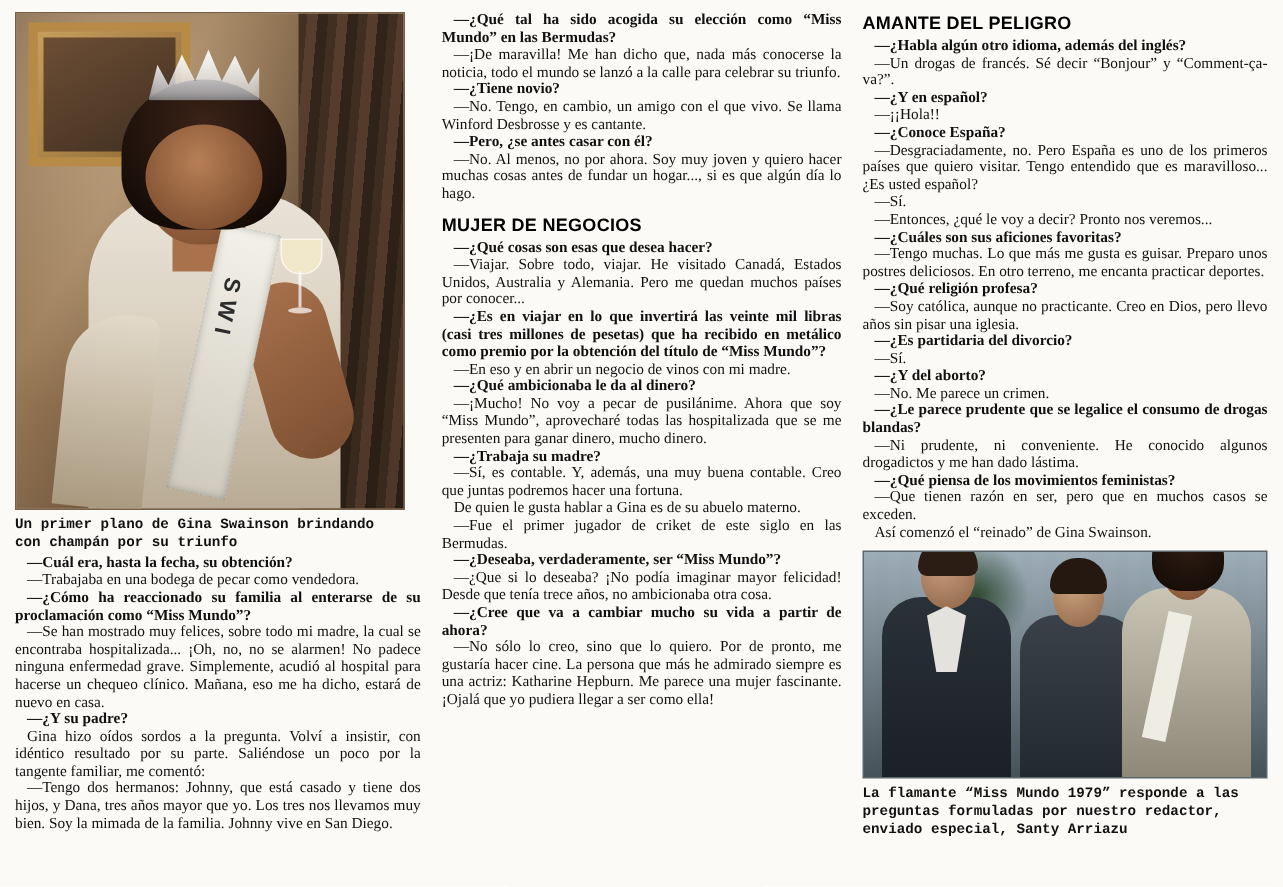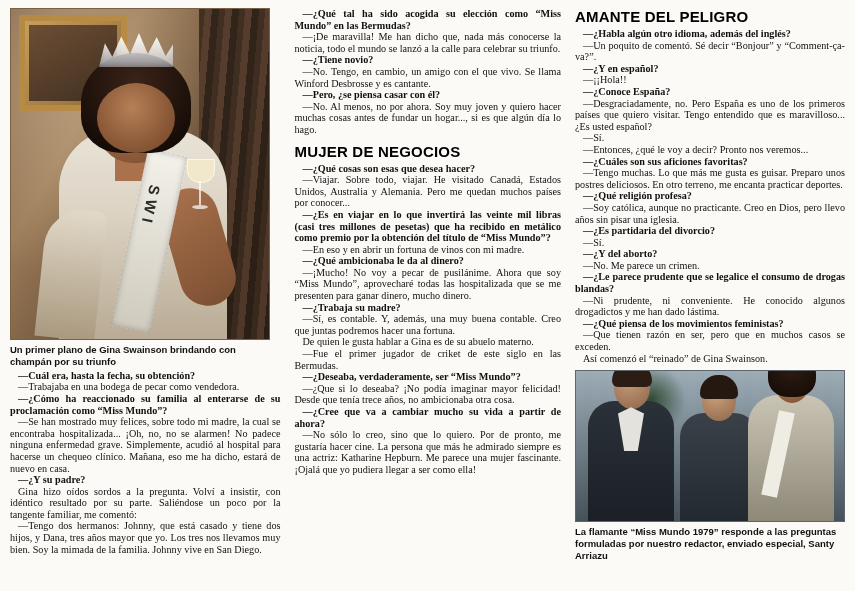--- a/index.html
+++ b/index.html
@@ -162,21 +162,21 @@
   }
   .p1-glass .stem {
     position:absolute; top:22px; left:12px; width:2px; height:24px;
     background: rgba(255,255,255,.7);
   }
   .p1-glass .foot {
     position:absolute; top:46px; left:5px; width:16px; height:4px;
     background: rgba(255,255,255,.7); border-radius:50%;
   }
   .cap {
-    font-family: Liberation Sans, sans-serif;
+    font-family: Liberation Mono, monospace;
     font-size: 9.5px;
     font-weight: bold;
     line-height: 1.25;
     color: #111;
     margin-top: 4px;
     width: 258px;
   }
 
   
   .photo2 {
@@ -249,21 +249,21 @@
   }
   .p2-woman .sash {
     position:absolute; left: 22px; top: 16px; width: 16px; height: 86px;
     background: #efece3; transform: rotate(12deg);
   }
 
   
   .headline {
     font-family: "Liberation Sans", sans-serif;
     font-weight: bold;
-    font-size: 15px;
+    font-size: 12px;
     letter-spacing: .2px;
     margin: 7px 0 3px 0;
     color: #000;
   }
   p {
     margin: 0;
     font-size: 10.2px;
     line-height: 11.6px;
     text-align: justify;
     text-indent: 8px;
@@ -313,46 +313,46 @@
         <p>Gina hizo oídos sordos a la pregunta. Volví a insistir, con idéntico resultado por su parte. Saliéndose un poco por la tangente familiar, me comentó:</p>
         <p>—Tengo dos hermanos: Johnny, que está casado y tiene dos hijos, y Dana, tres años mayor que yo. Los tres nos llevamos muy bien. Soy la mimada de la familia. Johnny vive en San Diego.</p>
       </div>
     </div>
 
     <div class="col col2">
       <p class="q">—¿Qué tal ha sido acogida su elección como “Miss Mundo” en las Bermudas?</p>
       <p>—¡De maravilla! Me han dicho que, nada más conocerse la noticia, todo el mundo se lanzó a la calle para celebrar su triunfo.</p>
       <p class="q">—¿Tiene novio?</p>
       <p>—No. Tengo, en cambio, un amigo con el que vivo. Se llama Winford Desbrosse y es cantante.</p>
-      <p class="q">—Pero, ¿se piensa casar con él?</p>
+      <p class="q">—Pero, ¿se antes casar con él?</p>
       <p>—No. Al menos, no por ahora. Soy muy joven y quiero hacer muchas cosas antes de fundar un hogar..., si es que algún día lo hago.</p>
 
       <div class="headline">MUJER DE NEGOCIOS</div>
 
       <p class="q">—¿Qué cosas son esas que desea hacer?</p>
       <p>—Viajar. Sobre todo, viajar. He visitado Canadá, Estados Unidos, Australia y Alemania. Pero me quedan muchos países por conocer...</p>
       <p class="q">—¿Es en viajar en lo que invertirá las veinte mil libras (casi tres millones de pesetas) que ha recibido en metálico como premio por la obtención del título de “Miss Mundo”?</p>
-      <p>—En eso y en abrir un fortuna de vinos con mi madre.</p>
+      <p>—En eso y en abrir un negocio de vinos con mi madre.</p>
       <p class="q">—¿Qué ambicionaba le da al dinero?</p>
       <p>—¡Mucho! No voy a pecar de pusilánime. Ahora que soy “Miss Mundo”, aprovecharé todas las hospitalizada que se me presenten para ganar dinero, mucho dinero.</p>
       <p class="q">—¿Trabaja su madre?</p>
       <p>—Sí, es contable. Y, además, una muy buena contable. Creo que juntas podremos hacer una fortuna.</p>
       <p>De quien le gusta hablar a Gina es de su abuelo materno.</p>
       <p>—Fue el primer jugador de criket de este siglo en las Bermudas.</p>
       <p class="q">—¿Deseaba, verdaderamente, ser “Miss Mundo”?</p>
       <p>—¿Que si lo deseaba? ¡No podía imaginar mayor felicidad! Desde que tenía trece años, no ambicionaba otra cosa.</p>
       <p class="q">—¿Cree que va a cambiar mucho su vida a partir de ahora?</p>
       <p>—No sólo lo creo, sino que lo quiero. Por de pronto, me gustaría hacer cine. La persona que más he admirado siempre es una actriz: Katharine Hepburn. Me parece una mujer fascinante. ¡Ojalá que yo pudiera llegar a ser como ella!</p>
     </div>
 
     <div class="col col3">
       <div class="headline" style="margin-top:0">AMANTE DEL PELIGRO</div>
 
       <p class="q">—¿Habla algún otro idioma, además del inglés?</p>
-      <p>—Un poquito de comentó. Sé decir “Bonjour” y “Comment-ça-va?”.</p>
+      <p>—Un drogas de francés. Sé decir “Bonjour” y “Comment-ça-va?”.</p>
       <p class="q">—¿Y en español?</p>
       <p>—¡¡Hola!!</p>
       <p class="q">—¿Conoce España?</p>
       <p>—Desgraciadamente, no. Pero España es uno de los primeros países que quiero visitar. Tengo entendido que es maravilloso... ¿Es usted español?</p>
       <p>—Sí.</p>
       <p>—Entonces, ¿qué le voy a decir? Pronto nos veremos...</p>
       <p class="q">—¿Cuáles son sus aficiones favoritas?</p>
       <p>—Tengo muchas. Lo que más me gusta es guisar. Preparo unos postres deliciosos. En otro terreno, me encanta practicar deportes.</p>
       <p class="q">—¿Qué religión profesa?</p>
       <p>—Soy católica, aunque no practicante. Creo en Dios, pero llevo años sin pisar una iglesia.</p>

